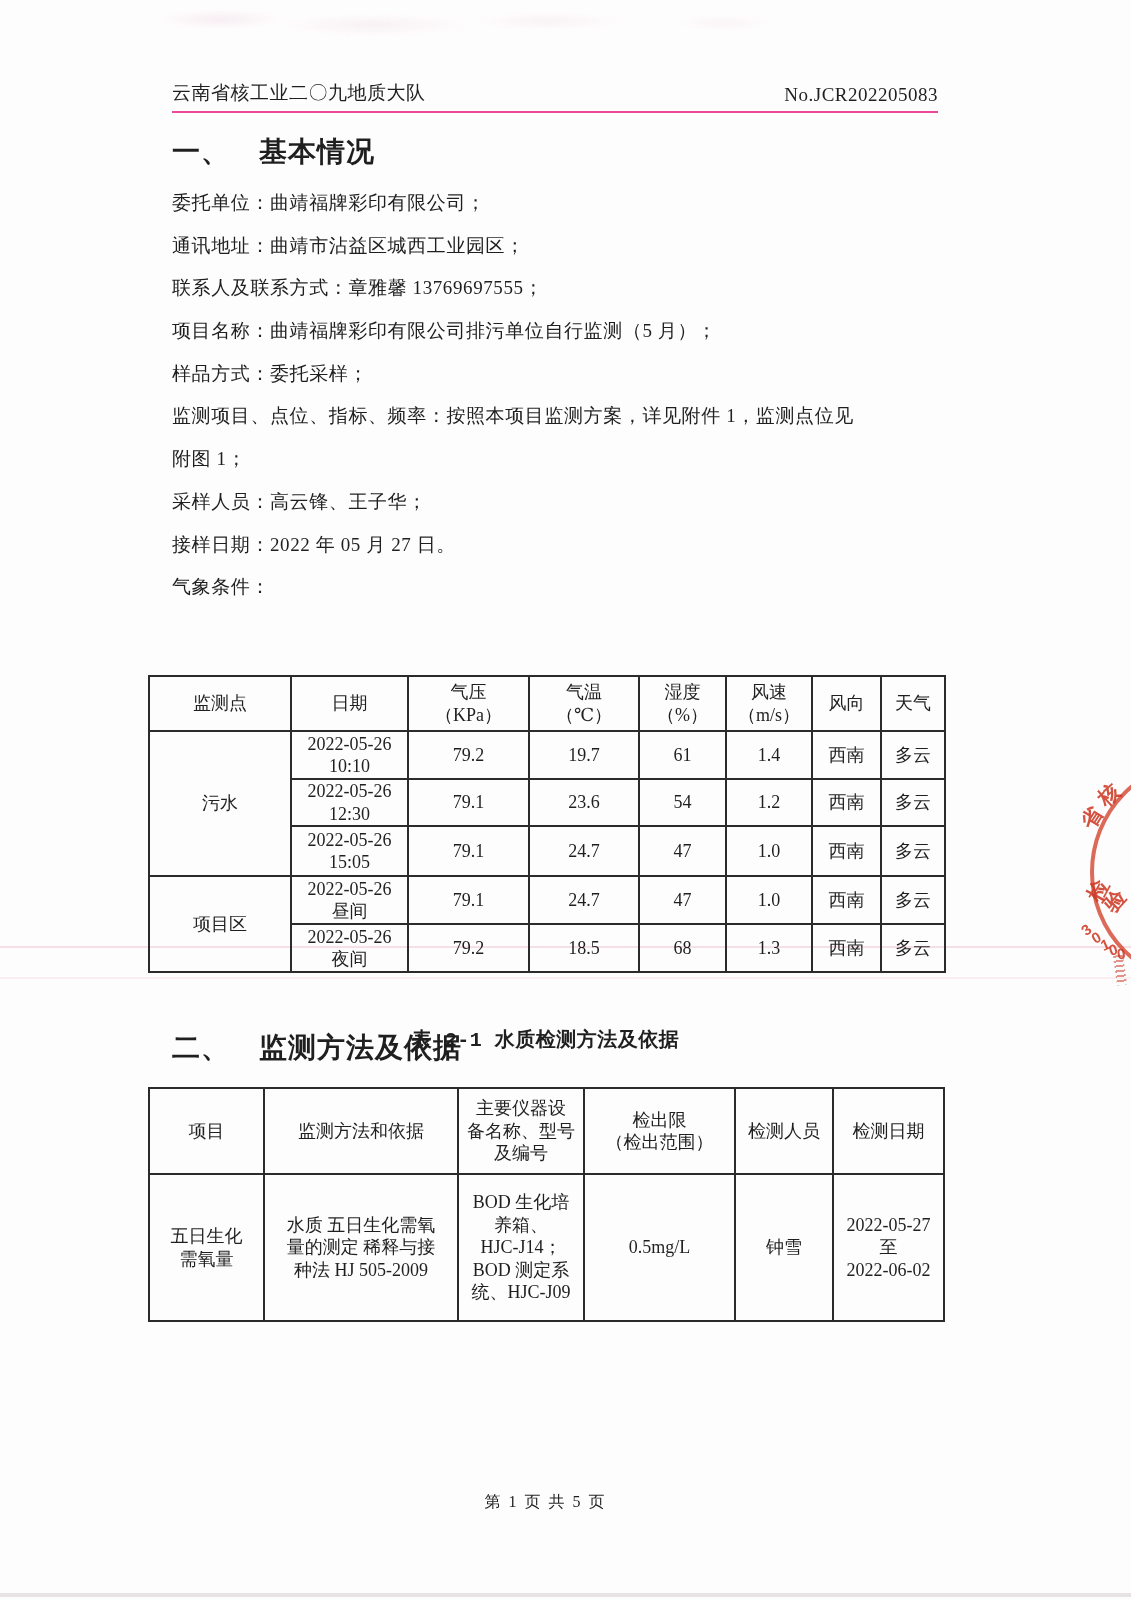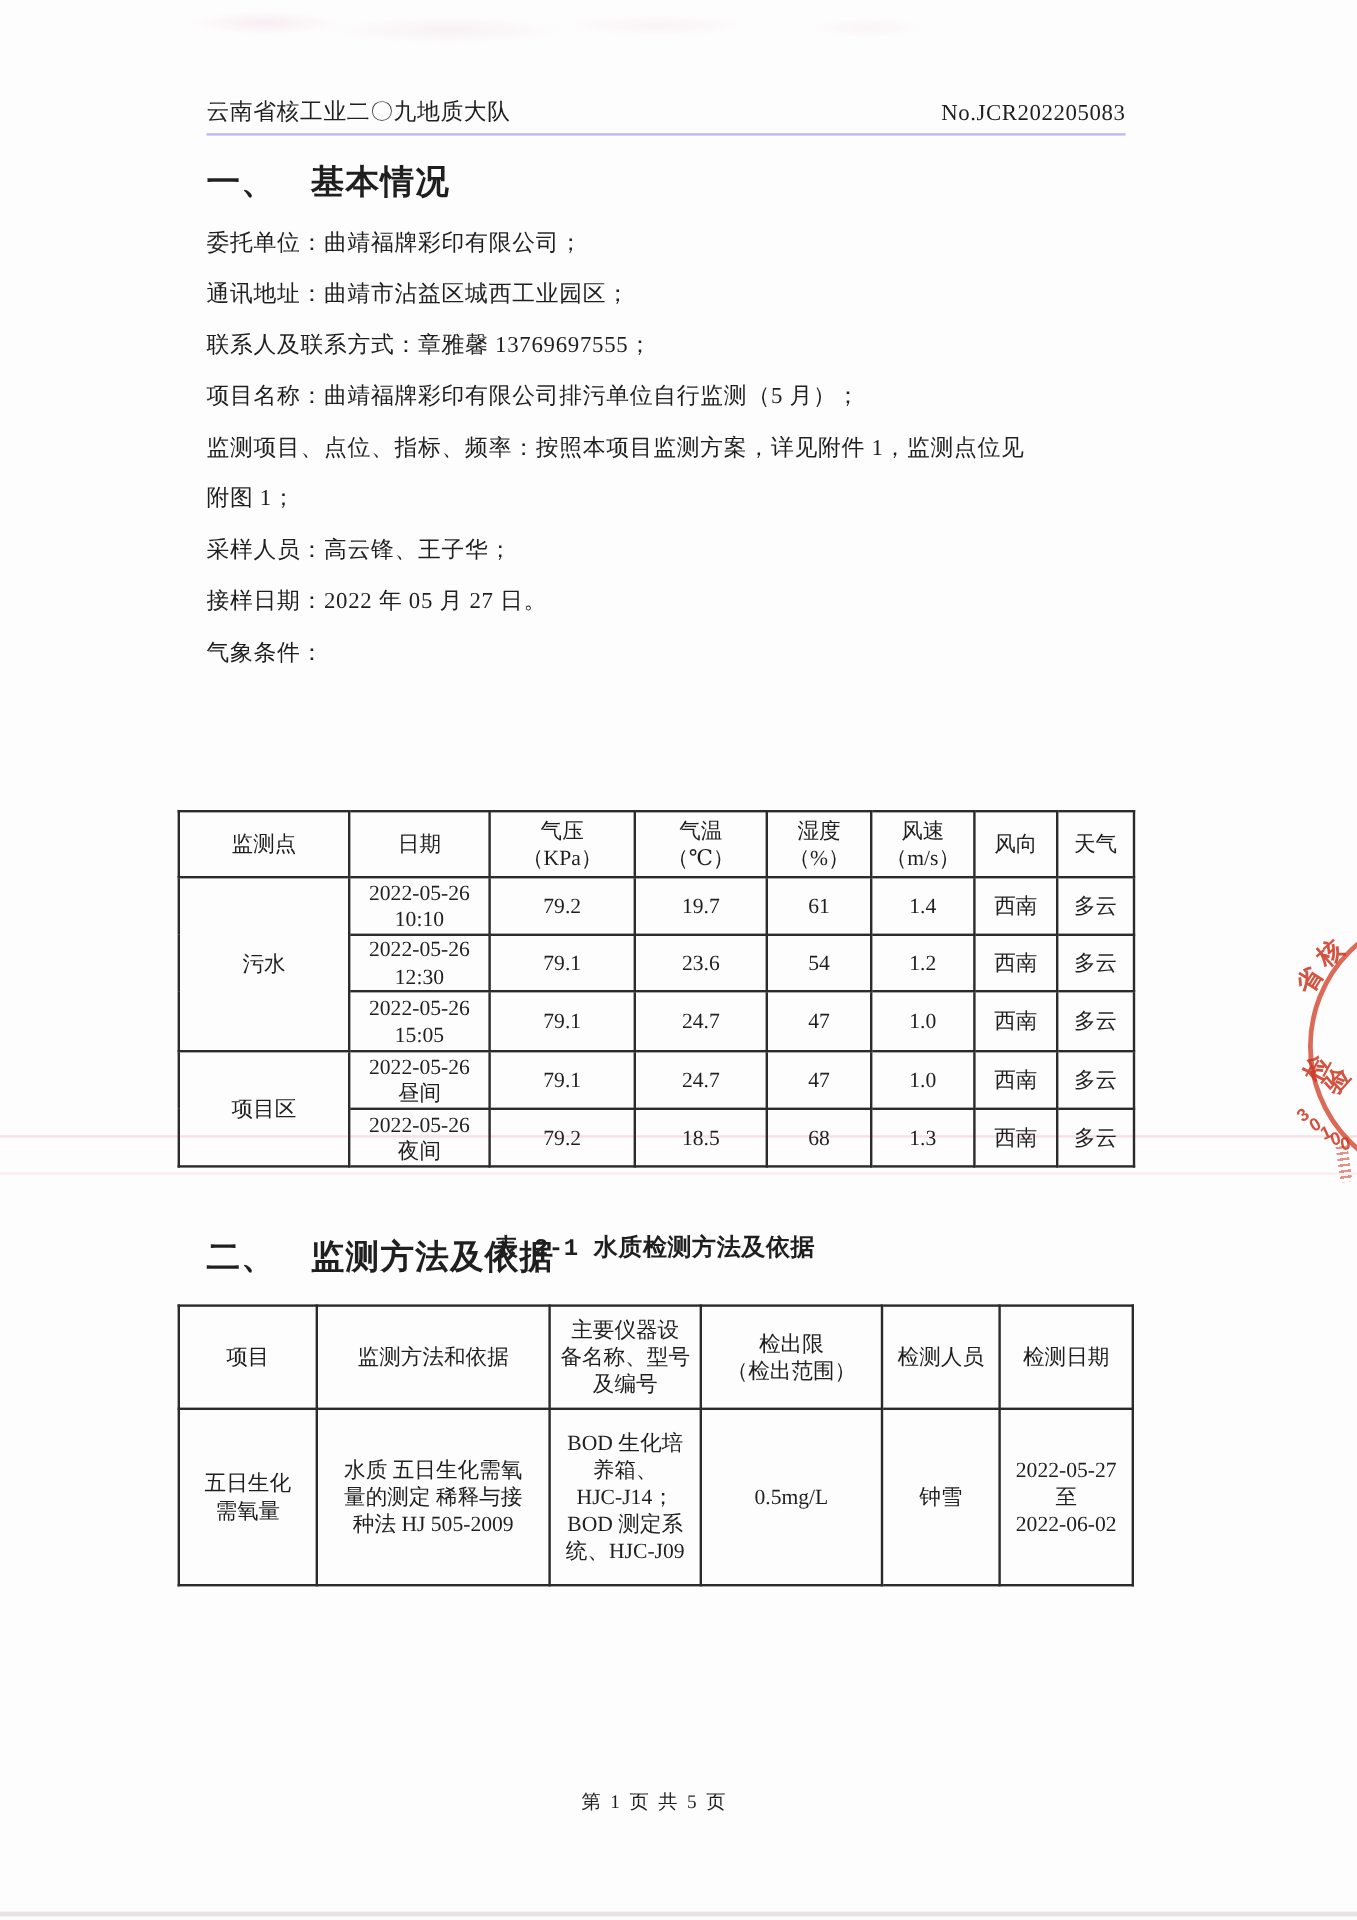--- a/index.html
+++ b/index.html
@@ -23,21 +23,21 @@
     filter:blur(1px);
   }
   .faint-line{position:absolute;left:0;right:0;pointer-events:none;}
   .fl-1{top:946px;height:2px;background:rgba(222,120,150,.22);}
   .fl-2{top:977px;height:2px;background:rgba(222,120,150,.11);}
   .fl-3{top:1593px;height:4px;background:rgba(150,135,142,.22);}
   
   .doc-header{
     position:absolute;left:172px;top:80px;width:766px;
     display:flex;justify-content:space-between;align-items:flex-end;
-    border-bottom:2px solid #c4b5fd;padding-bottom:5px;
+    border-bottom:2px solid #ec4899;padding-bottom:5px;
     font-size:19px;letter-spacing:.5px;
   }
   
   .sec-title{position:absolute;left:172px;font-weight:bold;font-size:28px;letter-spacing:1px;white-space:pre;}
   .sec-1{top:133px;font-family:"Liberation Serif","DejaVu Serif",serif;}
   .sec-2{top:996px;font-family:Liberation Sans, sans-serif;margin-top:33px;}
   .tbl-caption{
     position:absolute;left:148px;top:1026px;width:795px;text-align:center;
     font-weight:bold;font-size:20px;
     font-family:Liberation Mono, monospace;letter-spacing:.5px;
@@ -109,20 +109,21 @@
     <span>No.JCR202205083</span>
   </div>
 
   <div class="sec-title sec-1">一、　基本情况</div>
 
   <div class="body-lines">
     <div class="line">委托单位：曲靖福牌彩印有限公司；</div>
     <div class="line">通讯地址：曲靖市沾益区城西工业园区；</div>
     <div class="line">联系人及联系方式：章雅馨 13769697555；</div>
     <div class="line">项目名称：曲靖福牌彩印有限公司排污单位自行监测（5 月）；</div>
+    <div class="line">样品方式：委托采样；</div>
     <div class="line">监测项目、点位、指标、频率：按照本项目监测方案，详见附件 1，监测点位见</div>
     <div class="line">附图 1；</div>
     <div class="line">采样人员：高云锋、王子华；</div>
     <div class="line">接样日期：2022 年 05 月 27 日。</div>
     <div class="line">气象条件：</div>
   </div>
 
   <table class="tbl weather">
     <colgroup>
       <col style="width:142px">

